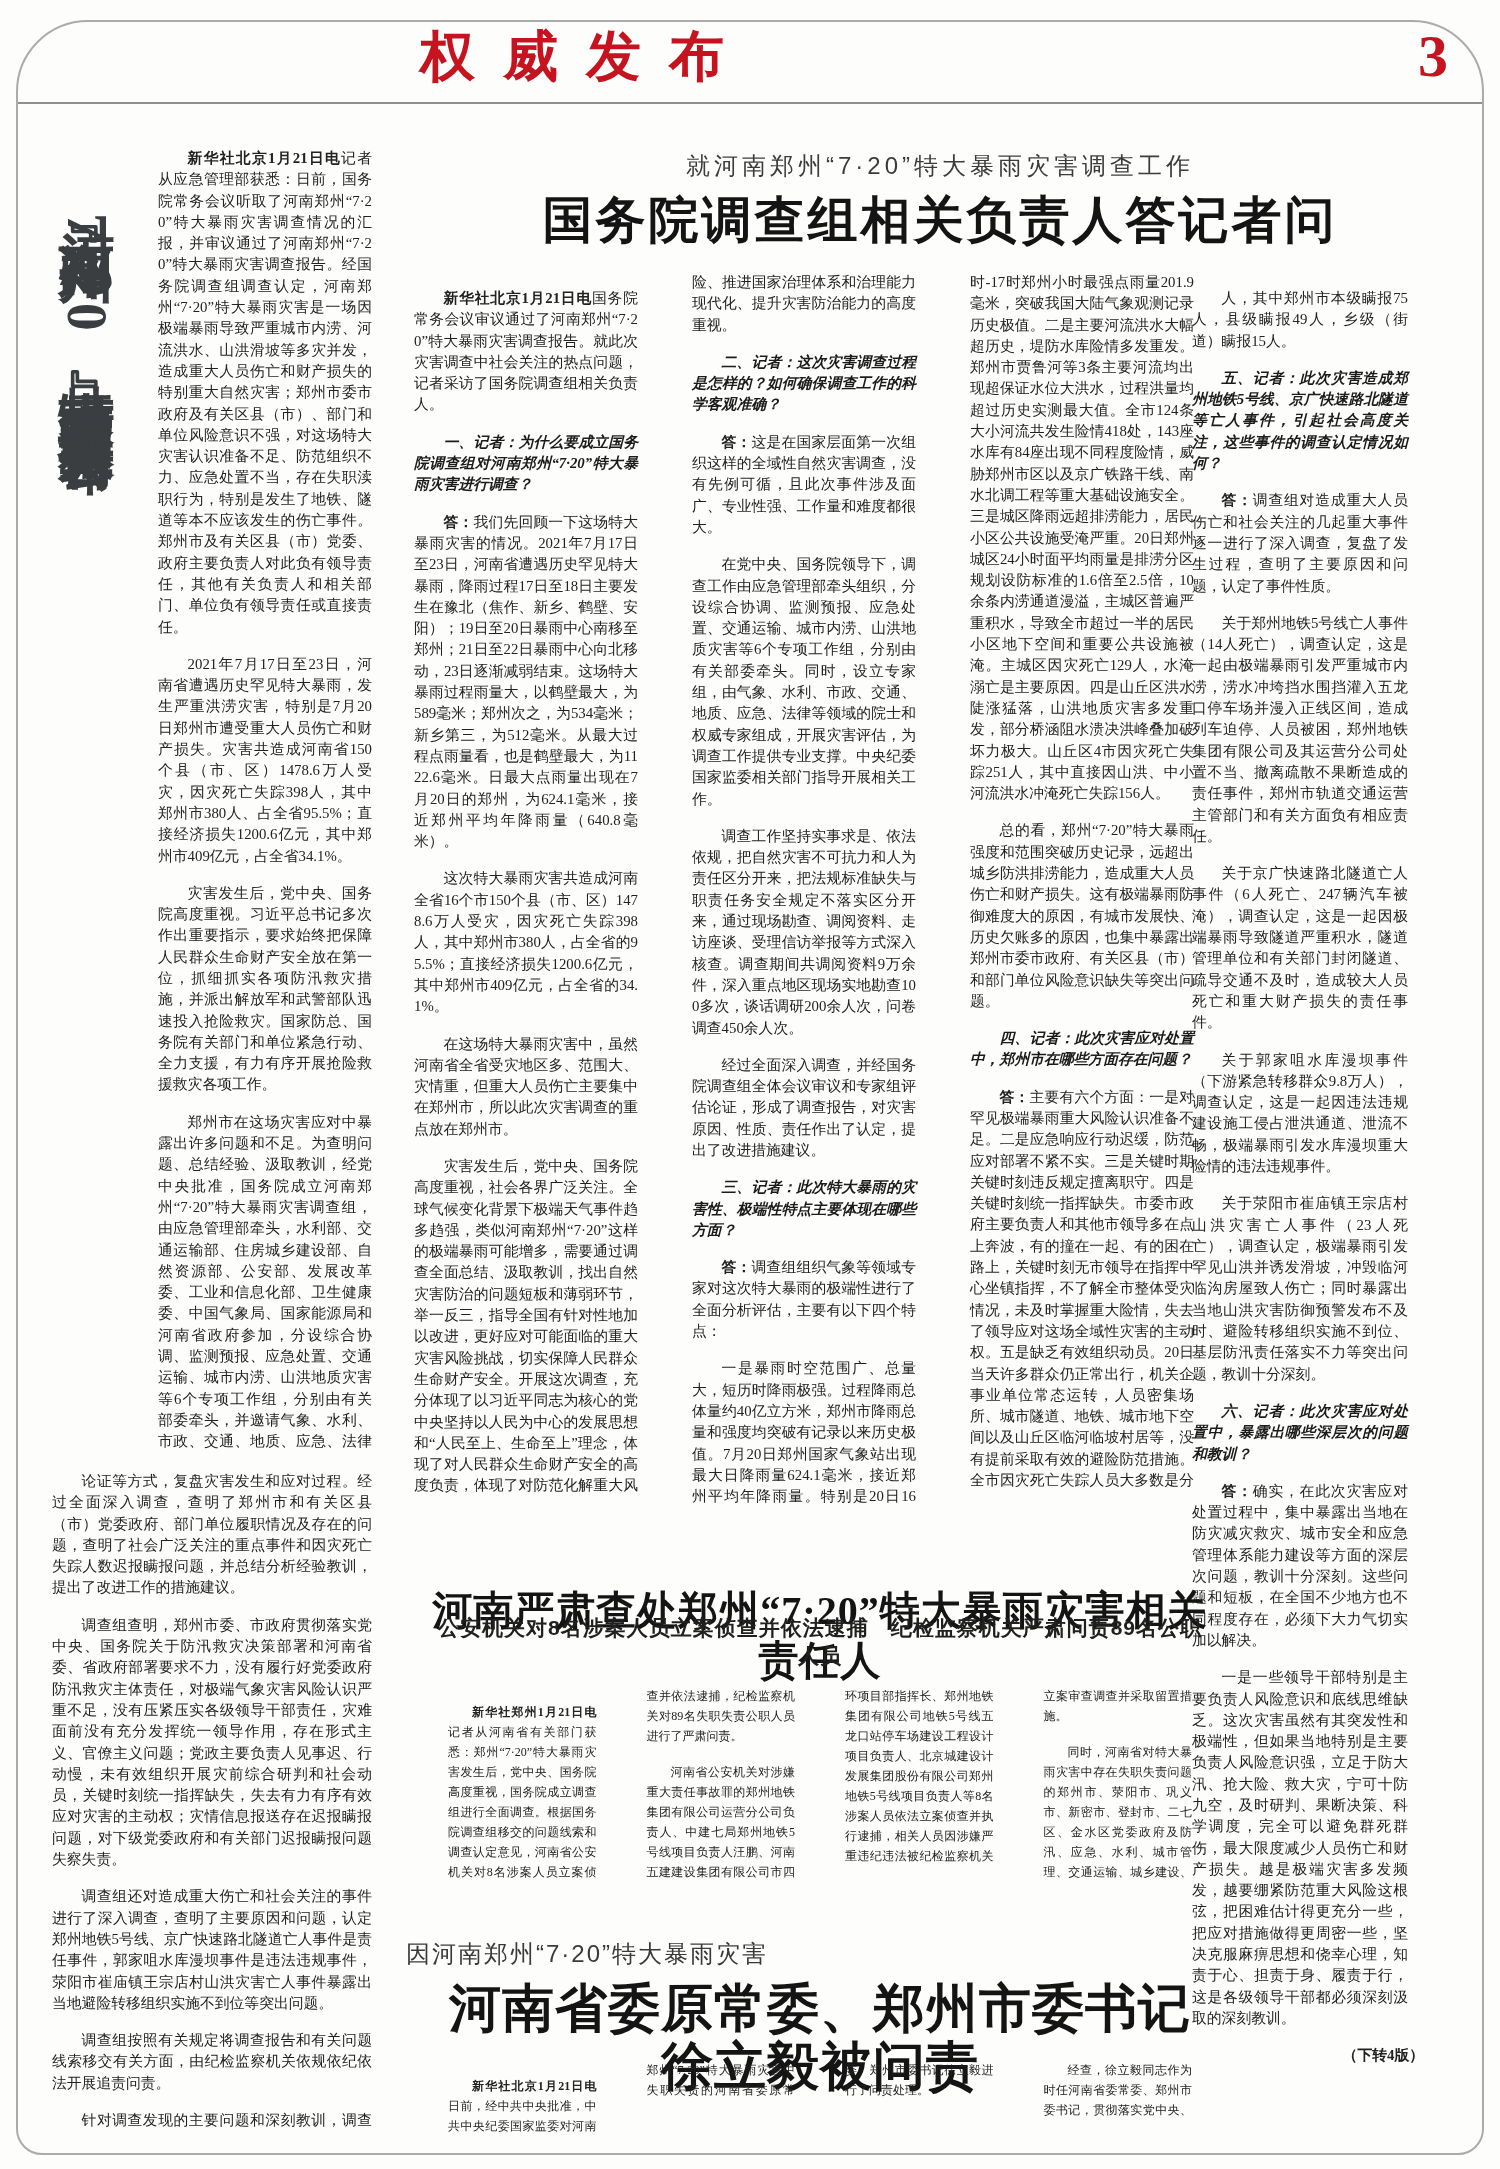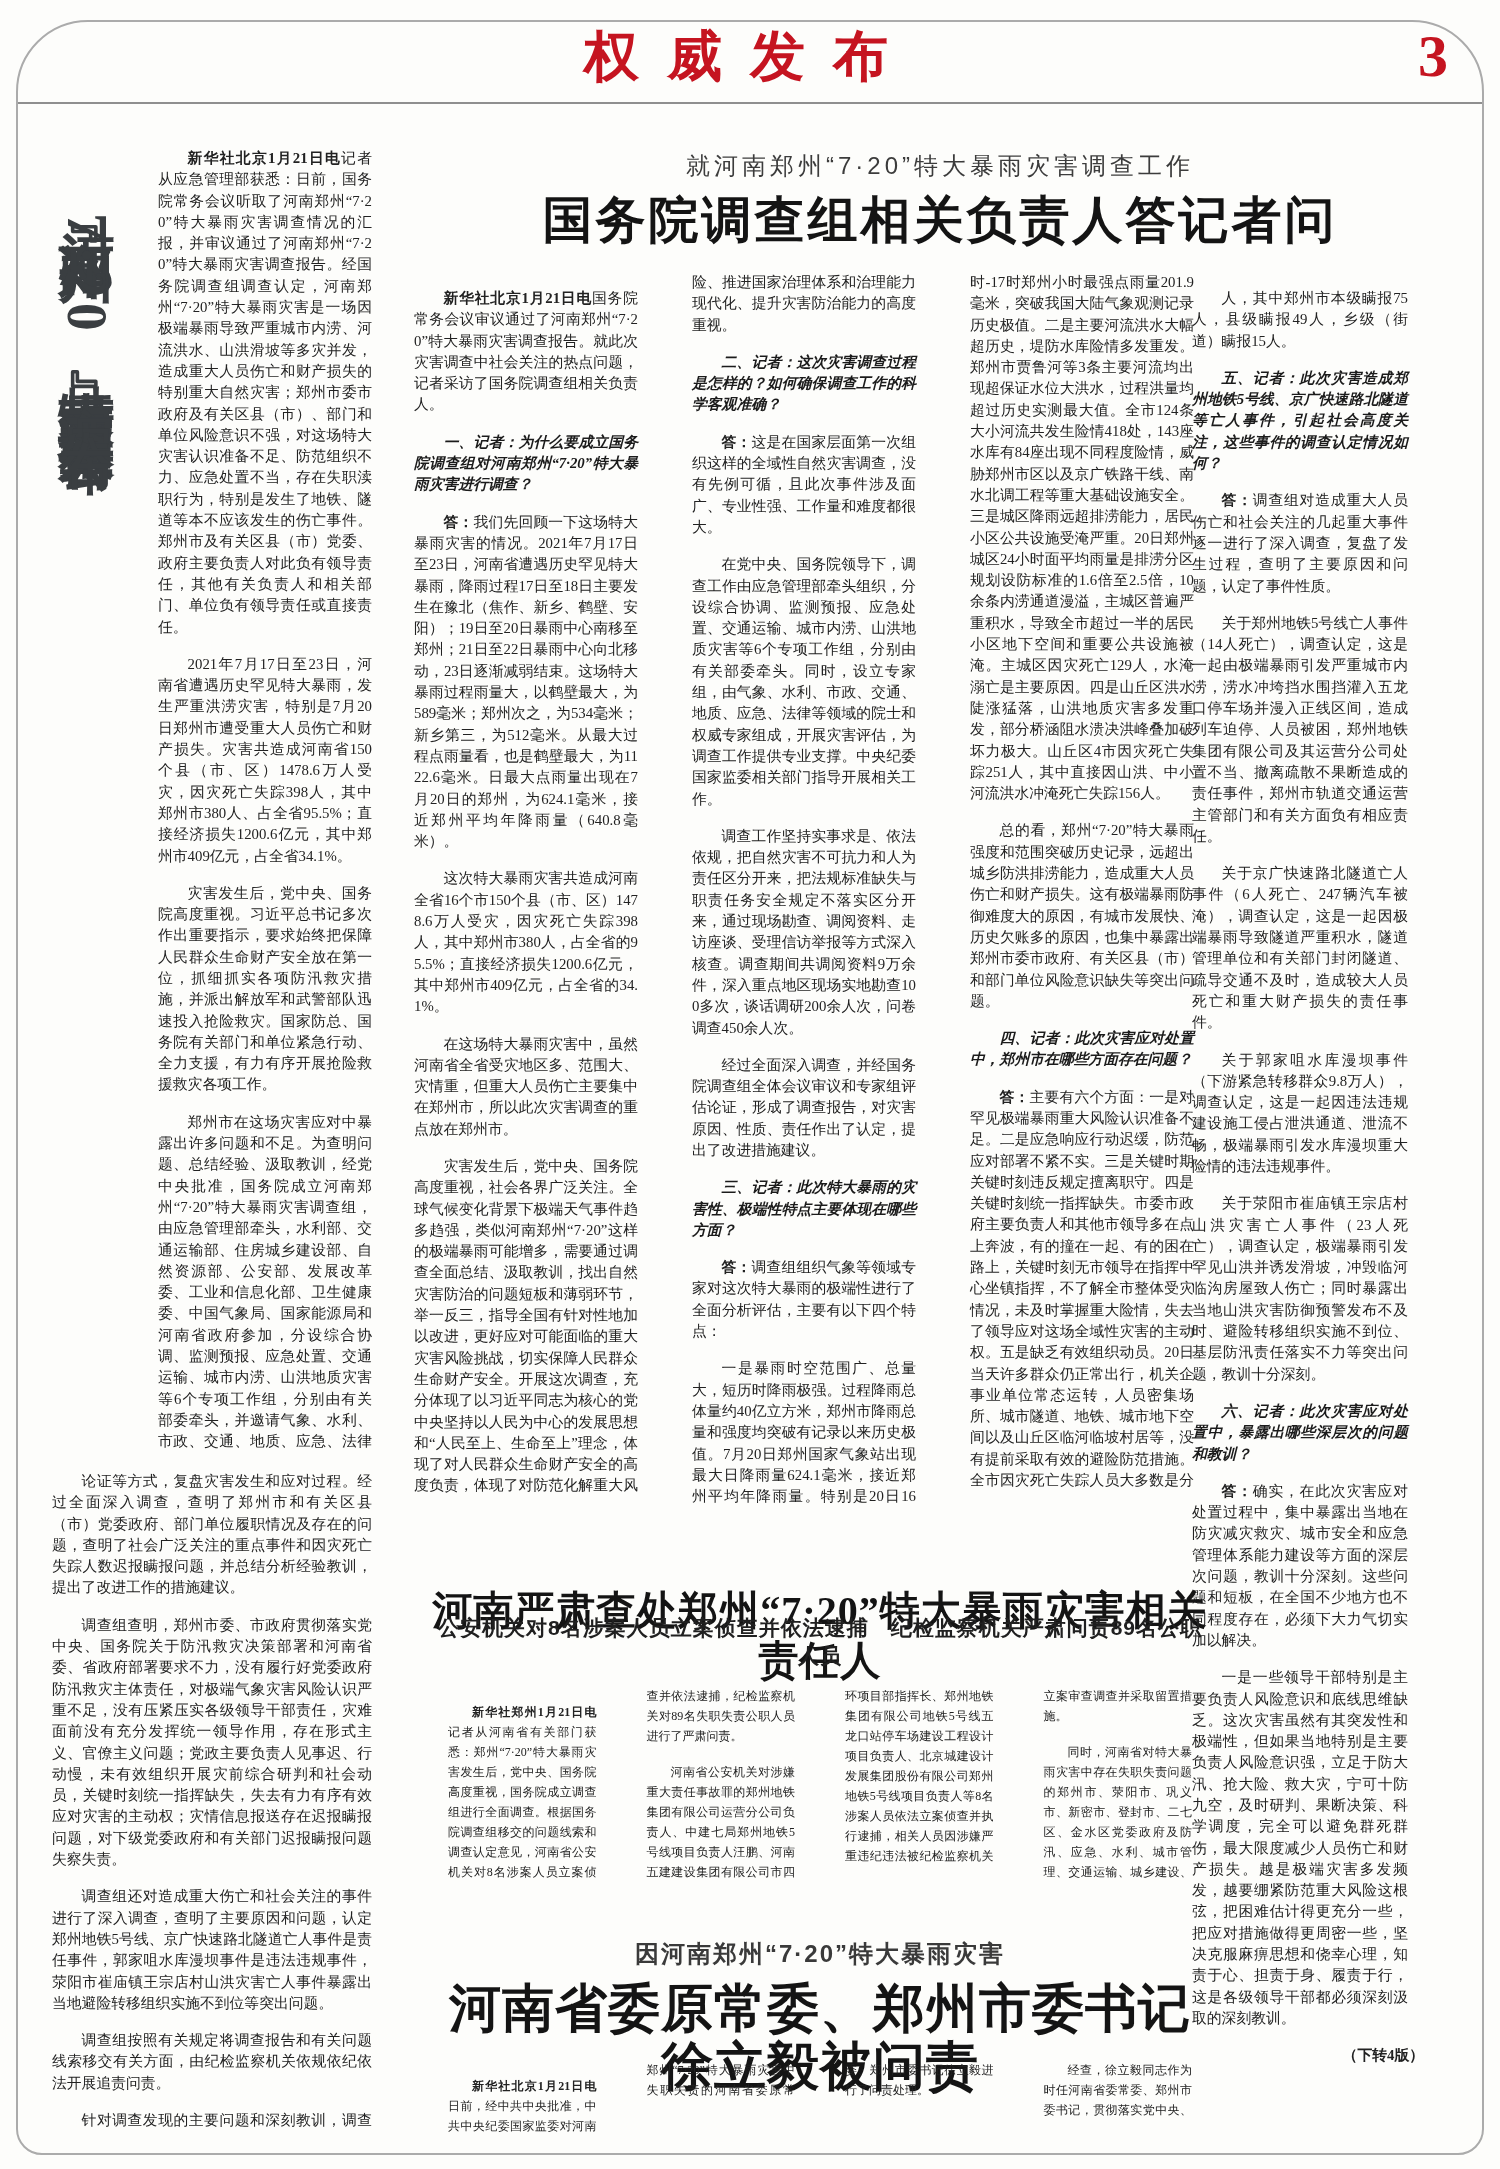--- a/index.html
+++ b/index.html
@@ -7,21 +7,21 @@
         font-family:"Liberation Serif","DejaVu Serif",serif;color:#222;}
   .frame{position:absolute;left:16px;right:16px;top:20px;bottom:14px;
          border:2.5px solid #ababab;border-radius:72px 72px 26px 26px;pointer-events:none;}
   
   .masthead{position:absolute;left:72px;top:26px;width:360px;}
   .logo-line{font-size:44px;font-weight:700;color:#c0151d;line-height:46px;white-space:nowrap;}
   .logo-script{font-style:italic;font-size:50px;letter-spacing:2px;}
   .logo-rest{letter-spacing:4px;}
   .dateline{font-size:17px;color:#1d1d1d;margin-top:2px;letter-spacing:1px;
             font-family:"Liberation Sans","DejaVu Sans",sans-serif;}
-  .banner{position:absolute;left:420px;top:26px;width:660px;text-align:center;
+  .banner{position:absolute;left:420px;top:26px;width:660px;text-align:left;
           font-size:55px;font-weight:700;color:#c51420;letter-spacing:28px;line-height:62px;}
   .pagenum{position:absolute;right:52px;top:22px;font-size:60px;font-weight:700;color:#c51420;}
   .header-rule{position:absolute;left:18px;right:18px;top:102px;border-top:2px solid #8f8f8f;}
   
   .vert-headline{position:absolute;left:38px;top:188px;width:98px;height:1270px;
       writing-mode:vertical-rl;text-orientation:mixed;font-size:56px;font-weight:700;
       color:#3a3e41;letter-spacing:5px;line-height:98px;overflow:hidden;}
   .left-top{position:absolute;left:142px;top:132px;width:246px;height:1318px;overflow:hidden;}
   .left-bottom{position:absolute;left:36px;top:1455px;width:352px;height:678px;overflow:hidden;}
   
@@ -36,23 +36,23 @@
   .cont-note{text-align:right;font-weight:700;font-size:14.8px;margin-top:4px;}
   
   .mid-headline{position:absolute;left:430px;top:1538px;width:780px;text-align:center;
       font-size:40px;font-weight:700;color:#141414;letter-spacing:1px;line-height:50px;margin-top:48px;}
   .mid-subtitle{position:absolute;left:430px;top:1614px;width:780px;text-align:center;
       font-size:21px;font-weight:700;color:#202020;letter-spacing:1px;
       font-family:"Liberation Sans","DejaVu Sans",sans-serif;}
   .mid-body{position:absolute;left:432px;top:1686px;width:776px;height:208px;overflow:hidden;
       column-count:4;column-gap:18px;}
   
-  .bot-kicker{position:absolute;left:430px;top:1938px;width:780px;text-align:center;
+  .bot-kicker{position:absolute;left:406px;top:1938px;width:780px;text-align:left;
       font-size:24px;color:#3a3a3a;letter-spacing:2px;
-      font-family:"Liberation Sans","DejaVu Sans",sans-serif;font-weight:bold;}
+      font-family:"Liberation Sans","DejaVu Sans",sans-serif;}
   .bot-headline{position:absolute;left:430px;top:1980px;width:780px;text-align:center;
       font-size:52px;font-weight:700;color:#141414;letter-spacing:1px;line-height:58px;}
   .bot-body{position:absolute;left:432px;top:2060px;width:776px;height:76px;overflow:hidden;
       column-count:4;column-gap:18px;}
   
   .copy{font-size:14.8px;line-height:21.3px;text-align:justify;word-break:break-all;}
   .copy-sm{font-size:12px;line-height:20px;text-align:justify;word-break:break-all;}
   .para{margin:16px;text-indent:2em;}
   .para-q{font-weight:700;color:#1b1b1b;font-style:italic;}
   .lead{font-weight:700;}

